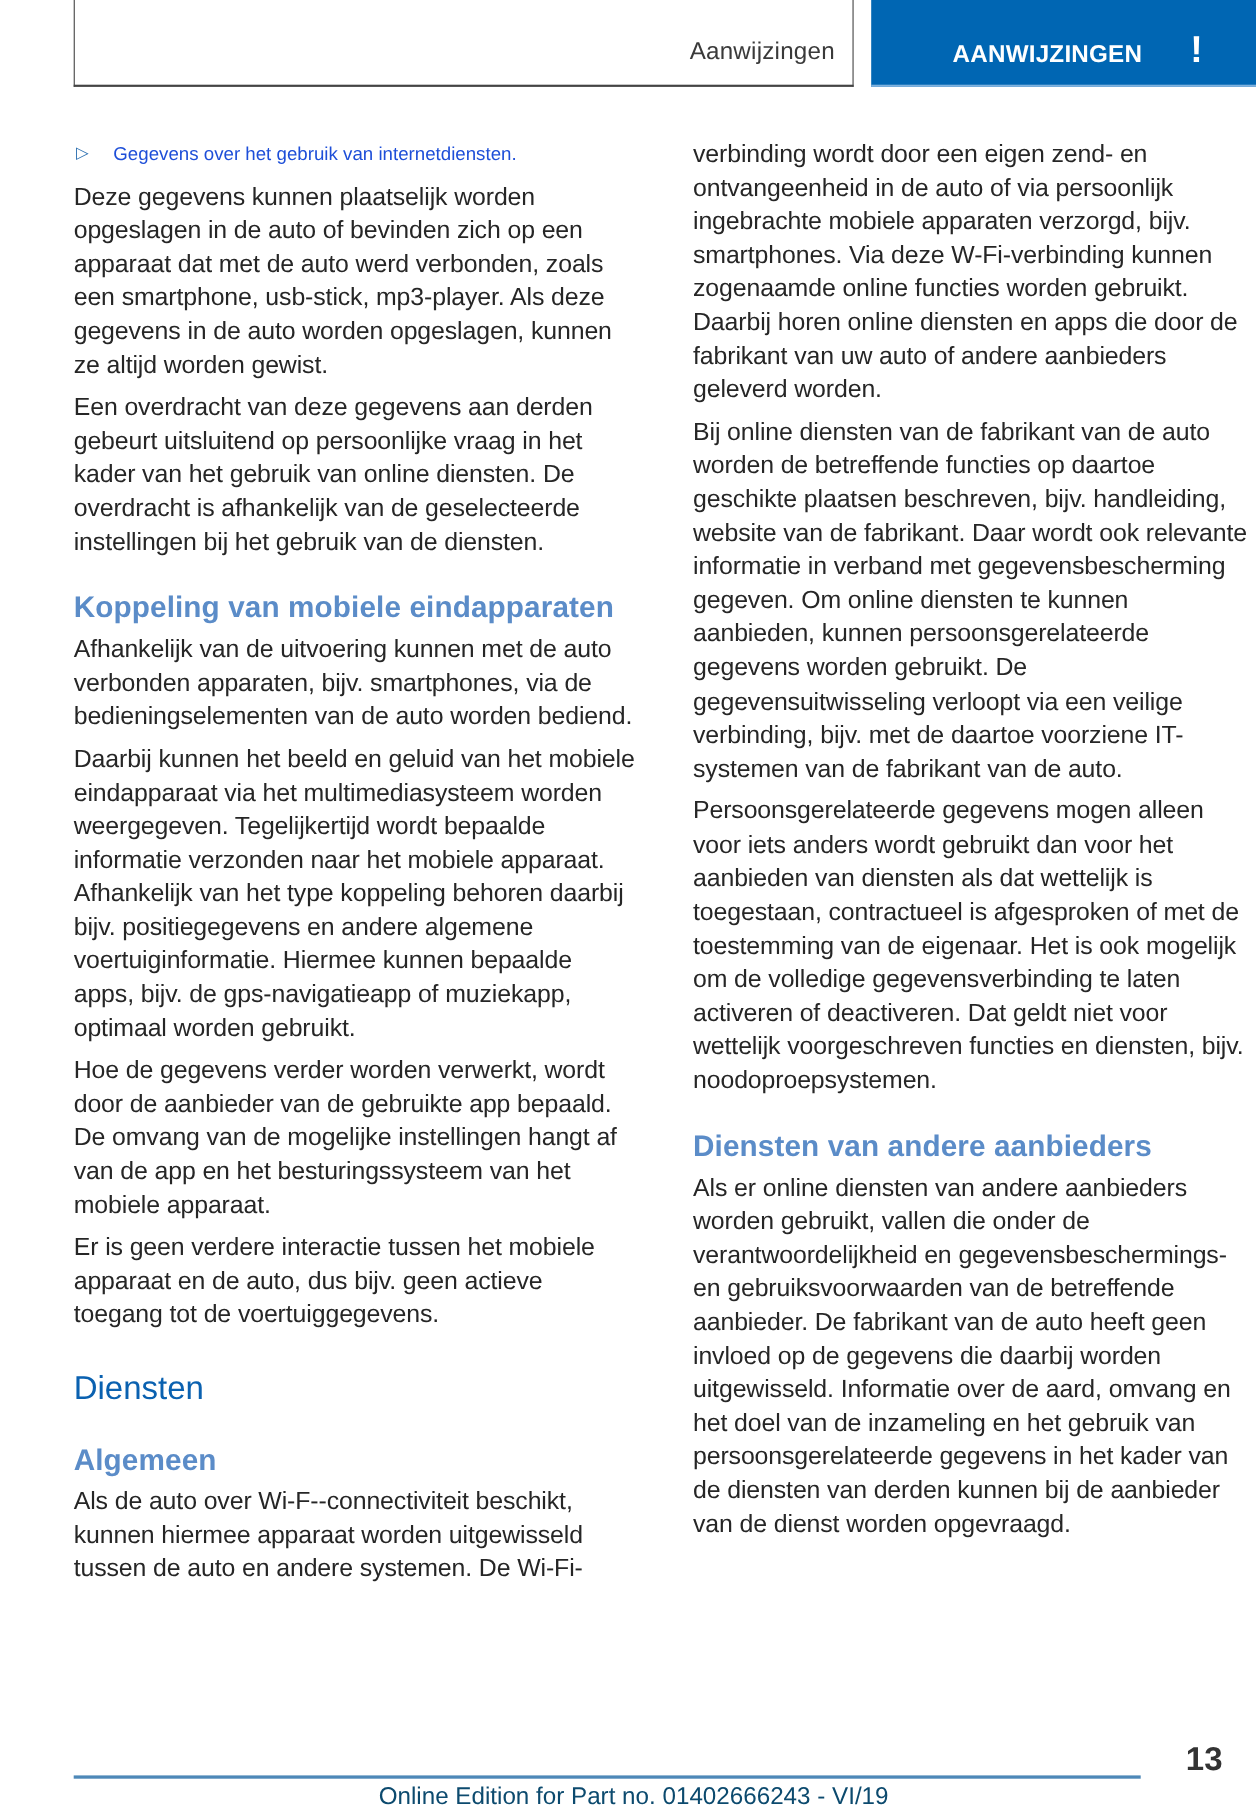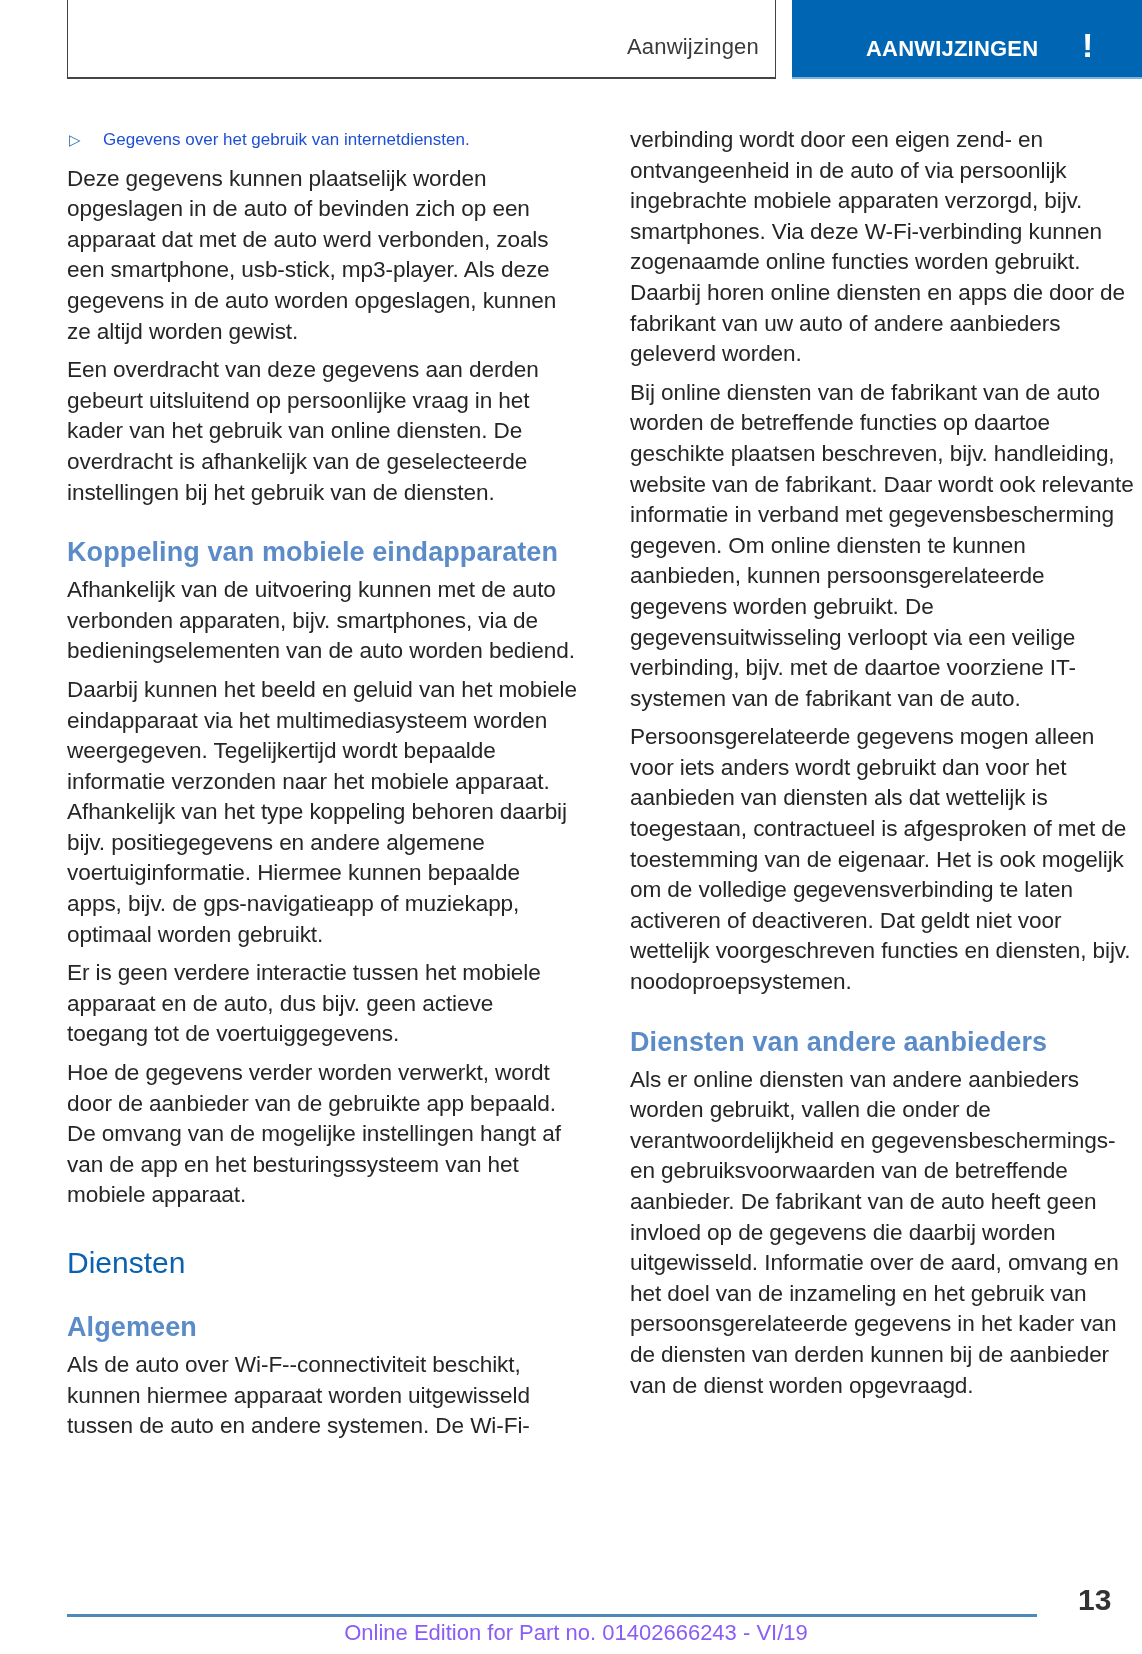--- a/index.html
+++ b/index.html
@@ -54,21 +54,21 @@
     .col.right h2.sub.first { margin-top: 28px; }
 
     .footer-rule {
       position: absolute; left: 67px; top: 1614px; width: 970px; height: 3px; background: #4d88b8;
     }
     .page-num {
       position: absolute; left: 1078px; top: 1583px; font-size: 30px; font-weight: bold; color: #333;
     }
     .footer-text {
       position: absolute; left: 0; width: 1142px; top: 1620px; text-align: center;
-      font-size: 22px; color: #8b5cf6; padding-left: 10px;
+      font-size: 22px; color: #0c4a6e; padding-left: 10px;
     }
   </style>
 </head>
 <body>
 
 <div class="header-box">
   <span class="chapter-small">Aanwijzingen</span>
 </div>
 <div class="header-tab">
   <span class="chapter-big">AANWIJZINGEN</span>
@@ -78,22 +78,22 @@
 <div class="col left">
   <div class="bullet">
     <span class="tri">▷</span>
     <span class="text">Gegevens over het gebruik van internetdiensten.</span>
   </div>
   <p class="body">Deze gegevens kunnen plaatselijk worden opgeslagen in de auto of bevinden zich op een apparaat dat met de auto werd verbonden, zoals een smartphone, usb-stick, mp3-player. Als deze gegevens in de auto worden opgeslagen, kunnen ze altijd worden gewist.</p>
   <p class="body">Een overdracht van deze gegevens aan derden gebeurt uitsluitend op persoonlijke vraag in het kader van het gebruik van online diensten. De overdracht is afhankelijk van de geselecteerde instellingen bij het gebruik van de diensten.</p>
   <h2 class="sub">Koppeling van mobiele eindapparaten</h2>
   <p class="body">Afhankelijk van de uitvoering kunnen met de auto verbonden apparaten, bijv. smartphones, via de bedieningselementen van de auto worden bediend.</p>
   <p class="body">Daarbij kunnen het beeld en geluid van het mobiele eindapparaat via het multimediasysteem worden weergegeven. Tegelijkertijd wordt bepaalde informatie verzonden naar het mobiele apparaat. Afhankelijk van het type koppeling behoren daarbij bijv. positiegegevens en andere algemene voertuiginformatie. Hiermee kunnen bepaalde apps, bijv. de gps-navigatieapp of muziekapp, optimaal worden gebruikt.</p>
+  <p class="body">Hoe de gegevens verder worden verwerkt, wordt door de aanbieder van de gebruikte app bepaald. De omvang van de mogelijke instellingen hangt af van de app en het besturingssysteem van het mobiele apparaat.</p>
   <p class="body">Er is geen verdere interactie tussen het mobiele apparaat en de auto, dus bijv. geen actieve toegang tot de voertuiggegevens.</p>
-  <p class="body">Hoe de gegevens verder worden verwerkt, wordt door de aanbieder van de gebruikte app bepaald. De omvang van de mogelijke instellingen hangt af van de app en het besturingssysteem van het mobiele apparaat.</p>
   <h1 class="main">Diensten</h1>
   <h2 class="sub after-main">Algemeen</h2>
   <p class="body">Als de auto over Wi-F--connectiviteit beschikt, kunnen hiermee apparaat worden uitgewisseld tussen de auto en andere systemen. De Wi-Fi-</p>
 </div>
 
 <div class="col right">
   <p class="body">verbinding wordt door een eigen zend- en ontvangeenheid in de auto of via persoonlijk ingebrachte mobiele apparaten verzorgd, bijv. smartphones. Via deze W-Fi-verbinding kunnen zogenaamde online functies worden gebruikt. Daarbij horen online diensten en apps die door de fabrikant van uw auto of andere aanbieders geleverd worden.</p>
   <p class="body">Bij online diensten van de fabrikant van de auto worden de betreffende functies op daartoe geschikte plaatsen beschreven, bijv. handleiding, website van de fabrikant. Daar wordt ook relevante informatie in verband met gegevensbescherming gegeven. Om online diensten te kunnen aanbieden, kunnen persoonsgerelateerde gegevens worden gebruikt. De gegevensuitwisseling verloopt via een veilige verbinding, bijv. met de daartoe voorziene IT-systemen van de fabrikant van de auto.</p>
   <p class="body">Persoonsgerelateerde gegevens mogen alleen voor iets anders wordt gebruikt dan voor het aanbieden van diensten als dat wettelijk is toegestaan, contractueel is afgesproken of met de toestemming van de eigenaar. Het is ook mogelijk om de volledige gegevensverbinding te laten activeren of deactiveren. Dat geldt niet voor wettelijk voorgeschreven functies en diensten, bijv. noodoproepsystemen.</p>
   <h2 class="sub">Diensten van andere aanbieders</h2>

